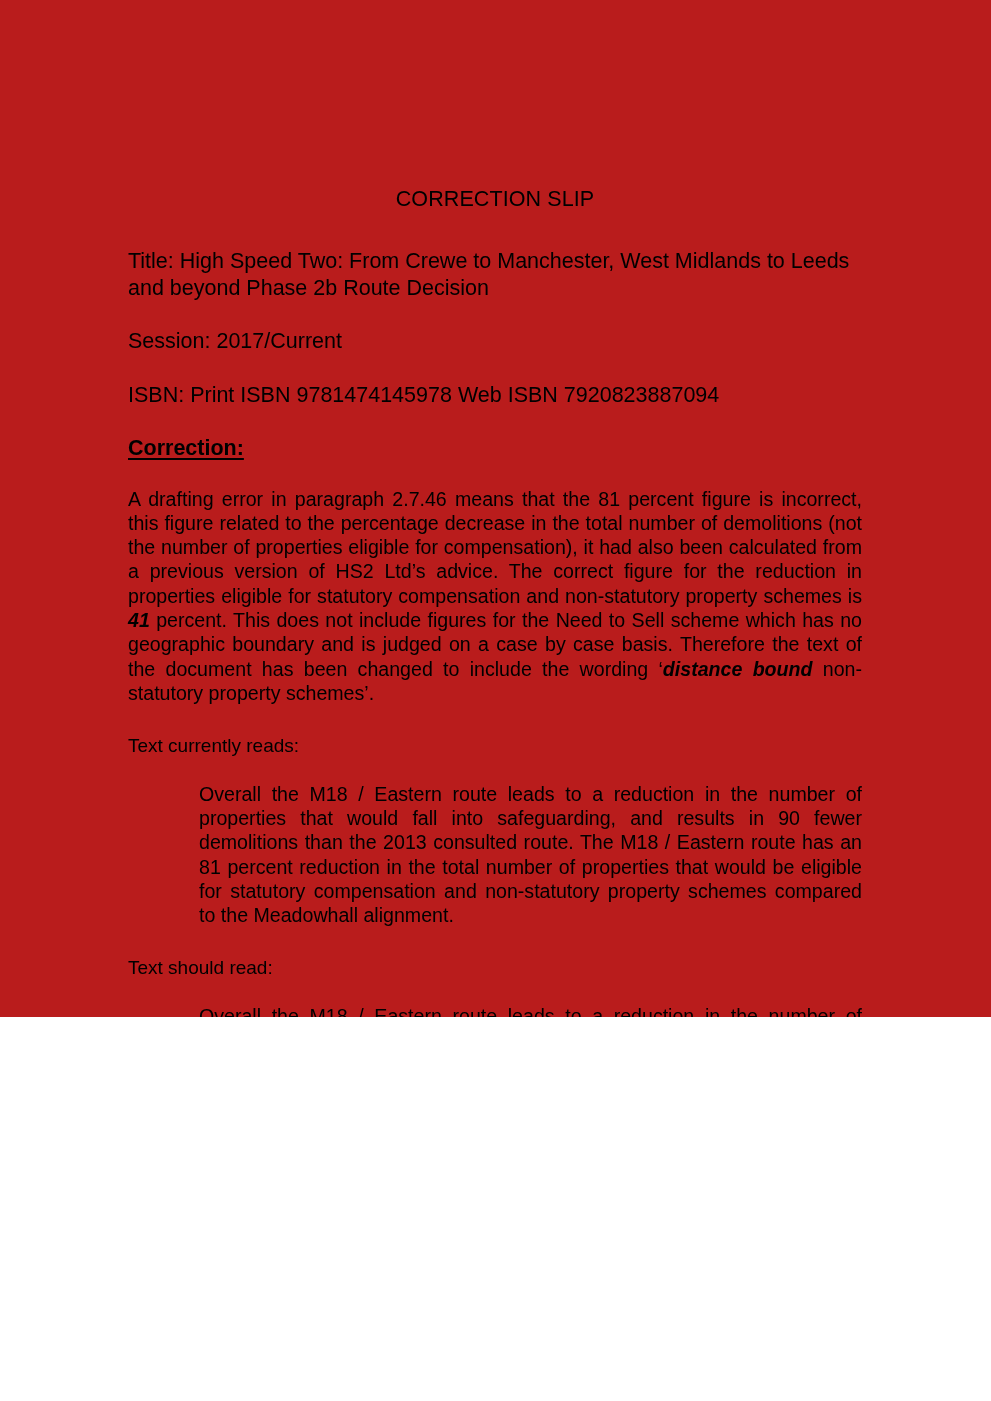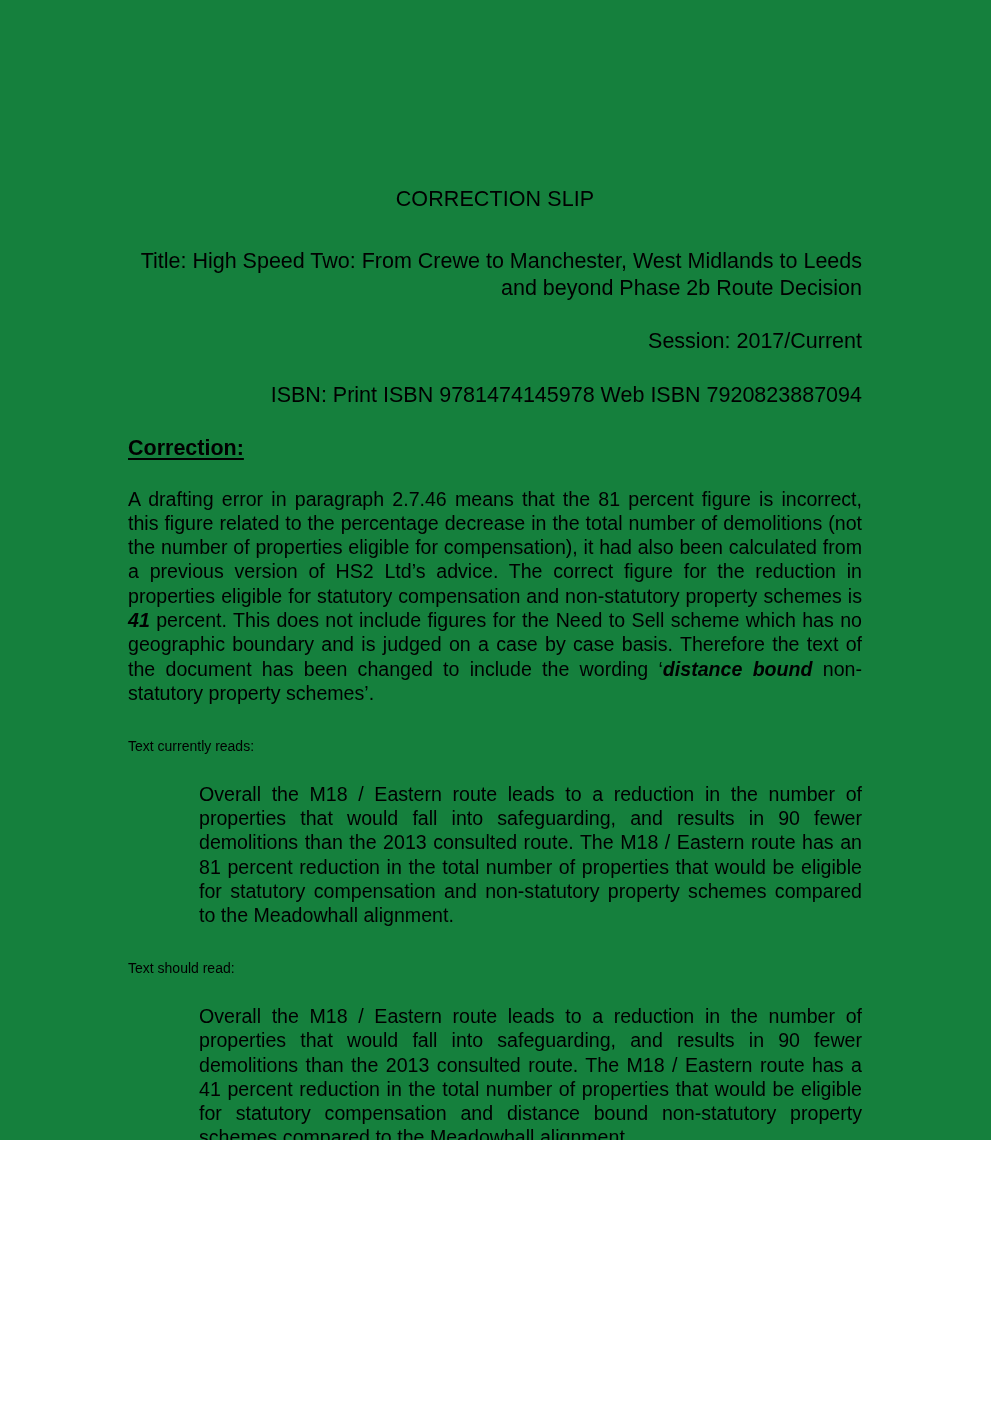--- a/index.html
+++ b/index.html
@@ -9,22 +9,22 @@
     background: #ffffff;
   }
   body {
     font-family: "Liberation Sans", sans-serif;
     color: #000000;
     -webkit-font-smoothing: antialiased;
   }
   .page {
     position: relative;
     width: 991px;
-    height: 1140px;
-    background: #15803d;
+    height: 1017px;
+    background: #b91c1c;
     overflow: hidden;
     box-sizing: border-box;
   }
   .content {
     position: absolute;
     left: 128px;
     top: 186px;
     width: 734px;
   }
 
@@ -33,21 +33,21 @@
     font-size: 21.5px;
     line-height: 26px;
     margin: 0 0 36px 0;
     letter-spacing: 0.1px;
   }
 
   .meta-line {
     font-size: 21.5px;
     line-height: 26.5px;
     margin: 4px 0 27px 0;
-    text-align: right;
+    text-align: left;
   }
   .meta-line.title-line {
     margin-bottom: 27px;
   }
 
   .section-label {
     font-size: 21.5px;
     line-height: 26.5px;
     margin: 0 0 25px 0;
     font-weight: bold;
@@ -63,21 +63,21 @@
     text-align: justify;
     text-justify: inter-word;
     margin: 0 0 28px 0;
   }
   .body-para b {
     font-weight: bold;
     font-style: italic;
   }
 
   .lead-in {
-    font-size: 14px;
+    font-size: 19px;
     line-height: 26.5px;
     margin: 0 0 22px 0;
   }
 
   .quote-block {
     margin: 0 0 28px 0;
     padding-left: 71px;
     font-size: 19.6px;
     line-height: 24.3px;
     text-align: justify;

